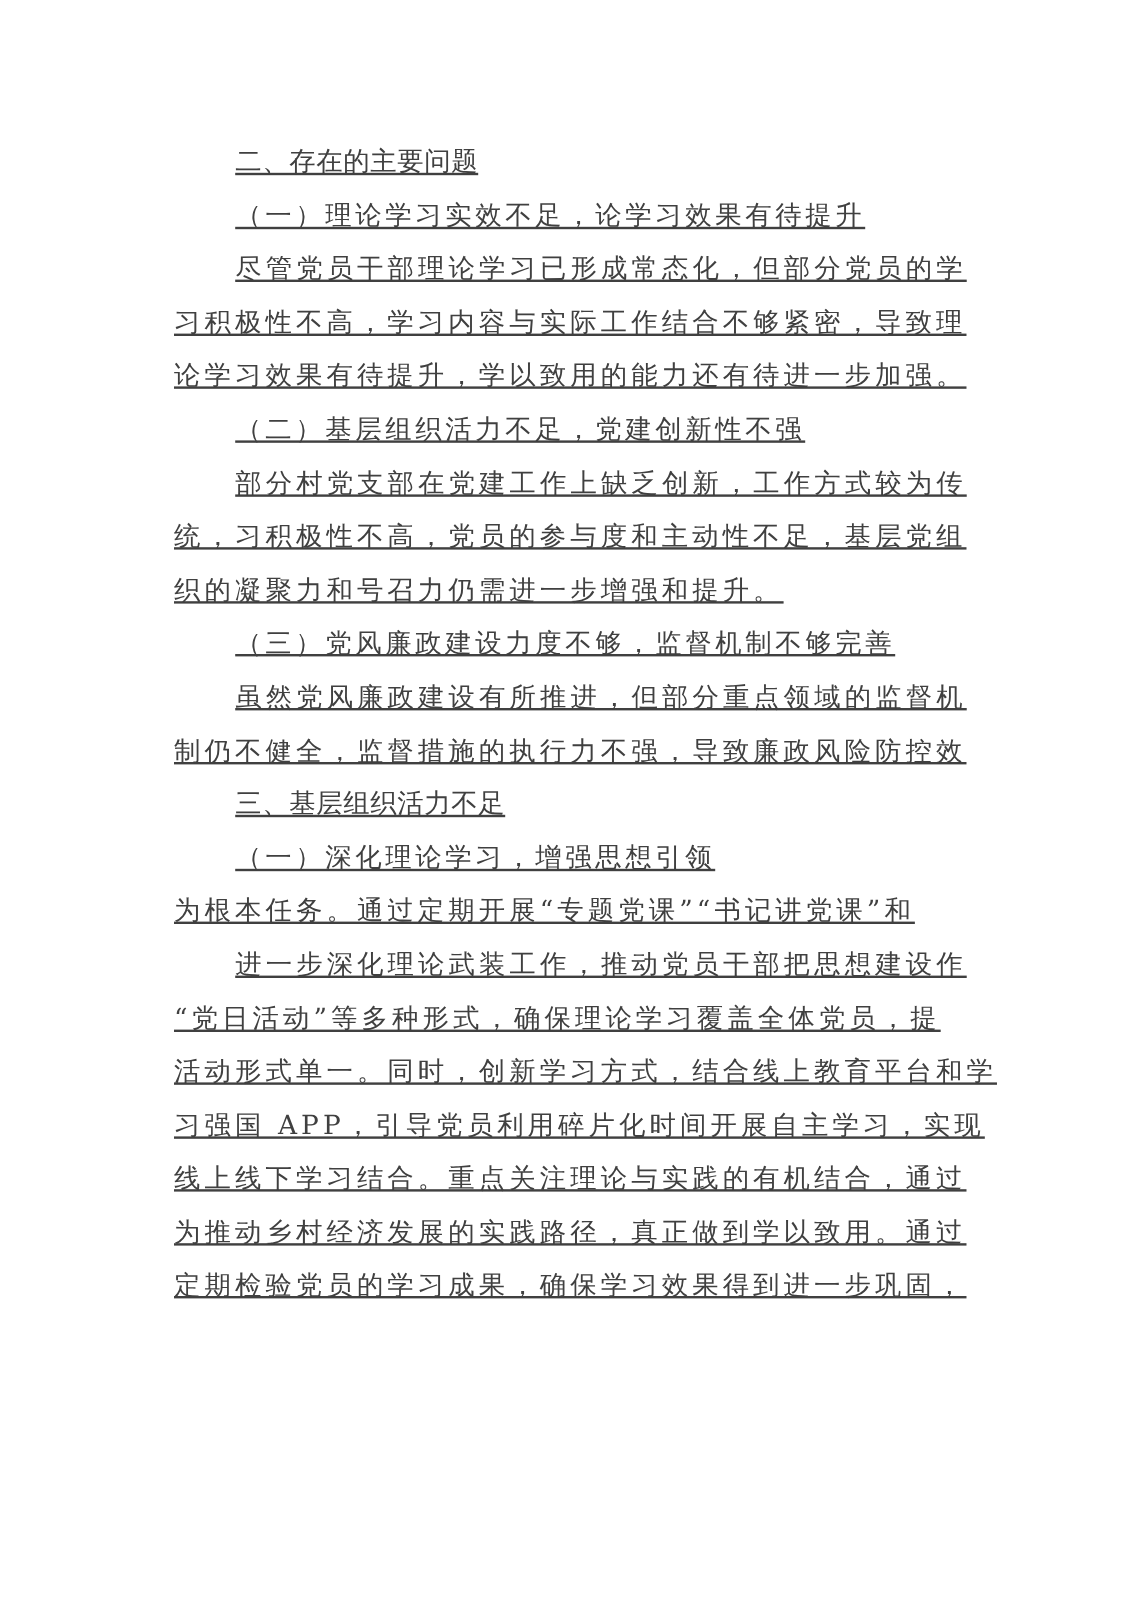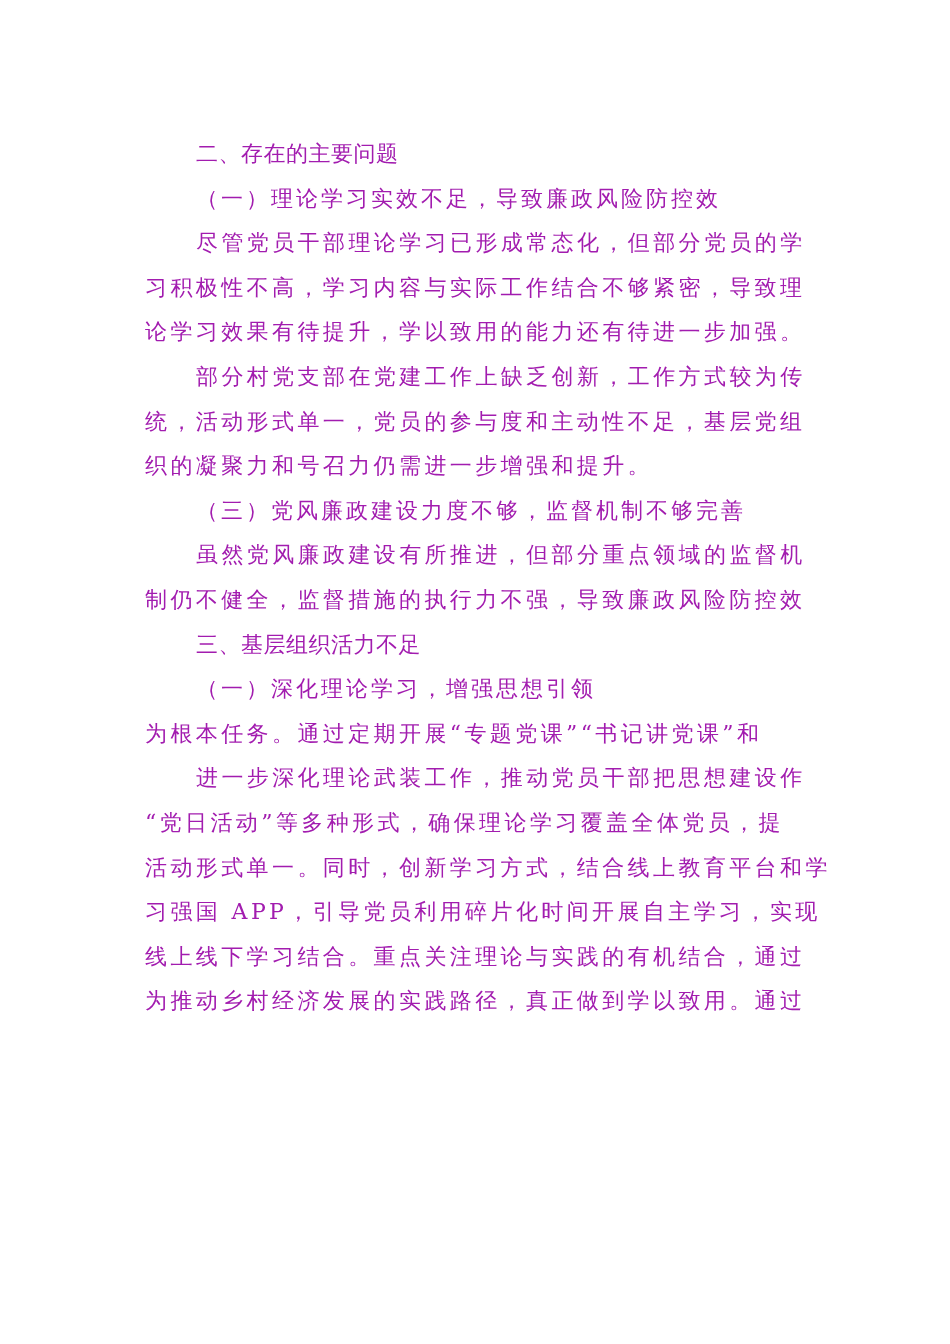--- a/index.html
+++ b/index.html
@@ -9,26 +9,27 @@
     }
     body {
       width: 950px;
       height: 1344px;
       position: relative;
       overflow: hidden;
     }
     .page {
       position: absolute;
       left: 145px;
-      top: 132px;
+      top: 114px;
       width: 664px;
-      color: #a21caf;
+      color: #404040;
       font-family: "DejaVu Serif", "Liberation Serif", serif;
       font-size: 22px;
       line-height: 44.6px;
+      text-decoration: underline;
     }
     .line {
       display: block;
       white-space: nowrap;
       letter-spacing: 3.4px;
       height: 44.6px;
     }
     .indent { padding-left: 51px; }
     .h1 {
       font-family: "DejaVu Sans", "Liberation Sans", sans-serif;
@@ -41,37 +42,39 @@
       letter-spacing: 3.0px;
     }
   </style>
 </head>
 <body>
 
 <div class="page">
 
   <span class="line h1">二、存在的主要问题</span>
 
-  <span class="line h2">（一）理论学习实效不足，导致廉政风险防控效</span>
+  <span class="line h2">（一）理论学习实效不足，论学习效果有待提升</span>
   <span class="line indent">尽管党员干部理论学习已形成常态化，但部分党员的学</span>
   <span class="line">习积极性不高，学习内容与实际工作结合不够紧密，导致理</span>
   <span class="line">论学习效果有待提升，学以致用的能力还有待进一步加强。</span>
 
+  <span class="line h2">（二）基层组织活力不足，党建创新性不强</span>
   <span class="line indent">部分村党支部在党建工作上缺乏创新，工作方式较为传</span>
-  <span class="line">统，活动形式单一，党员的参与度和主动性不足，基层党组</span>
+  <span class="line">统，习积极性不高，党员的参与度和主动性不足，基层党组</span>
   <span class="line">织的凝聚力和号召力仍需进一步增强和提升。</span>
 
   <span class="line h2">（三）党风廉政建设力度不够，监督机制不够完善</span>
   <span class="line indent">虽然党风廉政建设有所推进，但部分重点领域的监督机</span>
   <span class="line">制仍不健全，监督措施的执行力不强，导致廉政风险防控效</span>
 
   <span class="line h1">三、基层组织活力不足</span>
 
   <span class="line h2">（一）深化理论学习，增强思想引领</span>
   <span class="line">为根本任务。通过定期开展“专题党课”“书记讲党课”和</span>
   <span class="line indent">进一步深化理论武装工作，推动党员干部把思想建设作</span>
   <span class="line">“党日活动”等多种形式，确保理论学习覆盖全体党员，提</span>
   <span class="line">活动形式单一。同时，创新学习方式，结合线上教育平台和学</span>
   <span class="line">习强国 APP，引导党员利用碎片化时间开展自主学习，实现</span>
   <span class="line">线上线下学习结合。重点关注理论与实践的有机结合，通过</span>
   <span class="line">为推动乡村经济发展的实践路径，真正做到学以致用。通过</span>
+  <span class="line">定期检验党员的学习成果，确保学习效果得到进一步巩固，</span>
 
 </div>
 
 </body></html>

